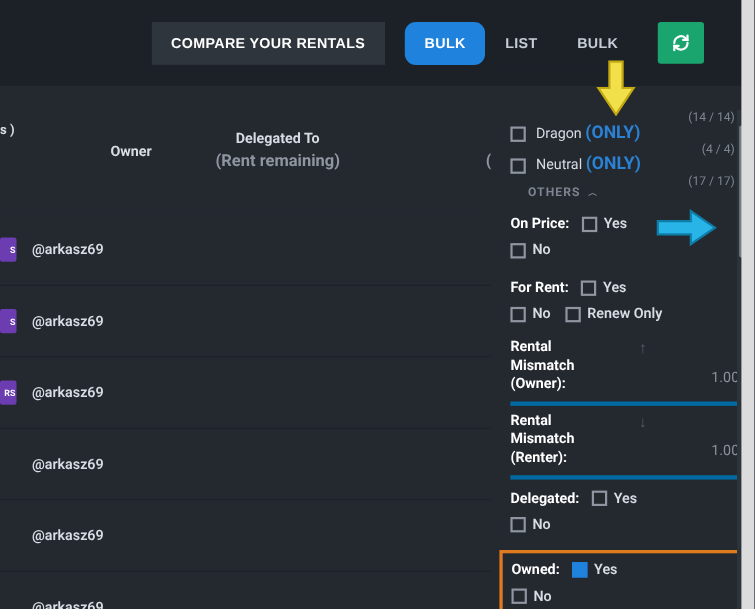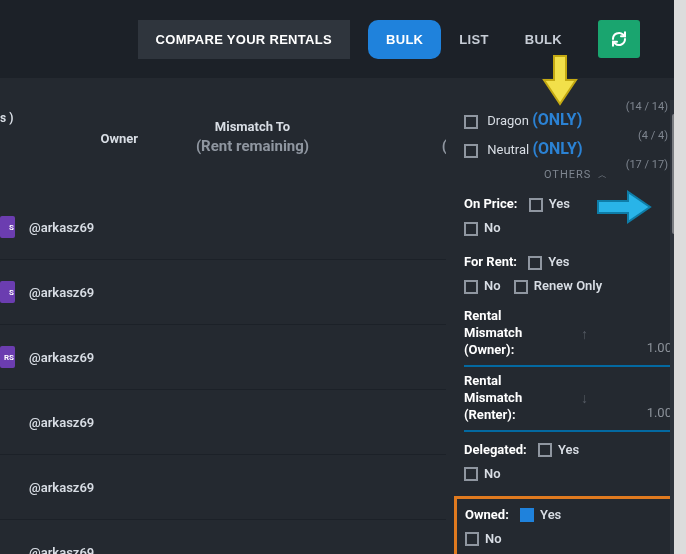--- a/index.html
+++ b/index.html
@@ -26,26 +26,26 @@
   .row .owner { color: #d8dde4; font-size: 13px; font-weight: 600; }
   .filter-panel { width: 240px; background: #242930; position: absolute; top: 100px; right: 0; bottom: 0; padding: 10px 14px 10px 18px; color: #d8dde4; font-size: 13px; border-left: 0; }
   .filter-scroll { position: absolute; right: 0; top: 0; bottom: 0; width: 16px; background: #2d333b; }
   .filter-thumb { position: absolute; right: 2px; top: 14px; width: 12px; height: 120px; background: #7a7d82; border-radius: 2px; }
   .filter-scroll .arrow-up { position: absolute; top: 0; right: 2px; font-size: 9px; color: #aaa; }
   .filter-panel .cb { display: inline-block; width: 14px; height: 14px; border: 2px solid #8f96a0; vertical-align: middle; margin-right: 6px; }
   .filter-panel .cb.checked { background: #1f82dc; border-color: #1f82dc; }
   .fitem { margin-bottom: 10px; position: relative; }
   .fitem .only { color: #2b82d4; font-weight: 700; font-size: 16px; }
   .fitem .count { color: #7e858f; font-size: 11px; position: absolute; right: 4px; top: -10px; }
-  .others-hdr { color: #7e858f; font-size: 11px; letter-spacing: 1px; margin: 6px 0 10px 16px; font-weight: 400; text-align: center; }
+  .others-hdr { color: #7e858f; font-size: 11px; letter-spacing: 1px; margin: 6px 0 10px 16px; font-weight: 700; }
   .others-hdr .caret { font-size: 9px; margin-left: 3px; }
   .fgroup { margin-bottom: 10px; font-weight: 700; font-size: 13px; line-height: 1.85; }
   .fgroup .label { color: #fff; margin-right: 8px; }
   .fgroup .opt { font-weight: 600; margin-right: 10px; white-space: nowrap; }
-  .rental-row { display: flex; align-items: center; justify-content: space-between; border-bottom: 2px solid #0369a1; padding-bottom: 6px; margin-bottom: 6px; }
+  .rental-row { display: flex; justify-content: space-between; border-bottom: 4px solid #0369a1; padding-bottom: 6px; margin-bottom: 6px; }
   .rental-row .rlabel { color: #fff; font-weight: 700; font-size: 13px; line-height: 1.3; }
   .rental-row .rval { color: #8b9199; font-size: 13px; margin-top: 28px; }
   .rental-row .rarrow { color: #555b64; font-size: 14px; margin: 0 8px; }
   .owned-highlight { border: 3px solid #e07a1f; border-radius: 0; padding: 4px 8px 6px 8px; margin-left: -10px; margin-right: -2px; }
   .outer-scroll { position: absolute; right: 0; top: 0; bottom: 0; width: 12px; background: #dcdcdc; }
   .annotation-arrow-down { position: absolute; top: 54px; left: 540px; }
   .annotation-arrow-right { position: absolute; top: 190px; left: 596px; }
 </style>
 </head>
 <body>
@@ -67,21 +67,21 @@
     </button>
   </div>
 
   <div class="content">
     <div class="table-area">
       <div class="table-header">
         <div class="th th-edge">s
 )</div>
         <div class="th th-owner">Owner</div>
         <div class="th">
-          <span>Mismatch To</span>
+          <span>Delegated To</span>
           <span class="sub">(Rent remaining)</span>
         </div>
         <div class="th">
           <span>yROA-B %</span>
           <span class="sub">(On rentals)</span>
         </div>
         <div class="th" style="flex:0 0 90px">
           <span>Listed Price</span>
           <span class="sub">(Rent CP/DEC)</span>
         </div>

